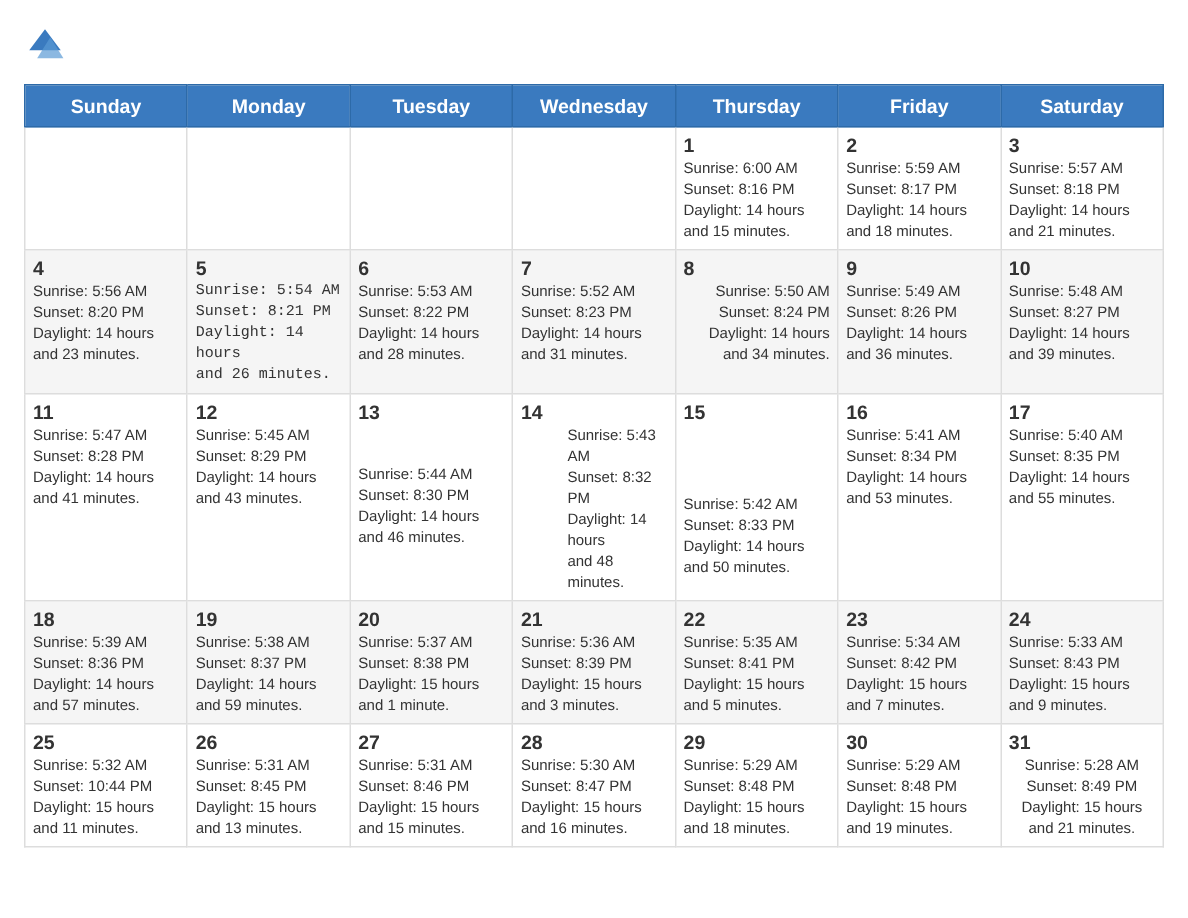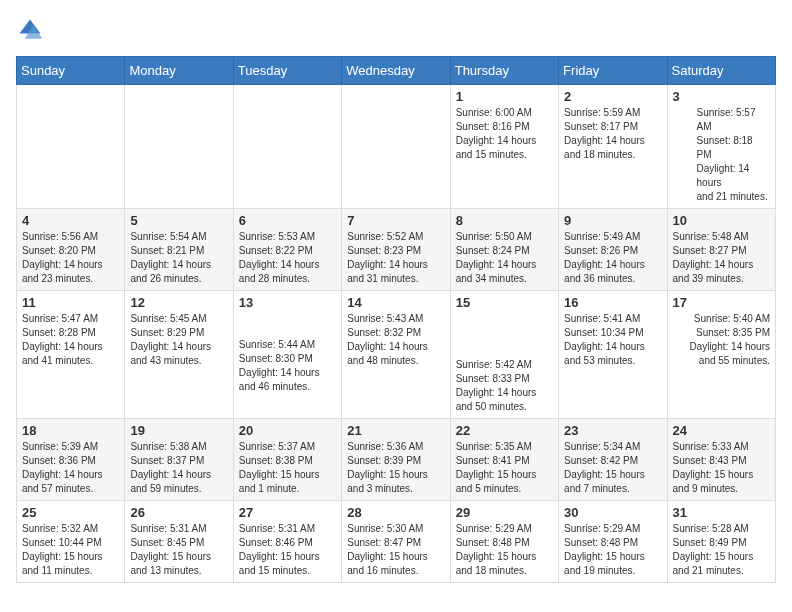--- a/index.html
+++ b/index.html
@@ -54,23 +54,23 @@
     }
     .calendar {
       width: 100%;
       border-collapse: collapse;
       border: 1px solid #ccc;
     }
     .calendar th {
       background: #3a7abf;
       color: #fff;
       font-size: 13px;
-      font-weight: normal;
+      font-weight: bold;
       padding: 6px 4px;
-      text-align: left;
+      text-align: center;
       border: 1px solid #2d6aa8;
     }
     .calendar td {
       vertical-align: top;
       padding: 4px 5px;
       border: 1px solid #ddd;
       width: 108px;
       min-height: 80px;
       font-size: 10.5px;
       color: #333;
@@ -148,58 +148,58 @@
         </td>
         <td>
           <span class="day-num">2</span>
           <div class="day-info" style="white-space: pre-line;">Sunrise: 5:59 AM
 Sunset: 8:17 PM
 Daylight: 14 hours
 and 18 minutes.</div>
         </td>
         <td>
           <span class="day-num">3</span>
-          <div class="day-info" style="white-space: pre-line; margin-left: 24px;">Sunrise: 5:57 AM
+          <div class="day-info" style="white-space: pre-line;">Sunrise: 5:57 AM
 Sunset: 8:18 PM
 Daylight: 14 hours
 and 21 minutes.</div>
         </td>
       </tr>
       <tr class="row-even">
         <td>
           <span class="day-num">4</span>
           <div class="day-info" style="white-space: pre-line;">Sunrise: 5:56 AM
 Sunset: 8:20 PM
 Daylight: 14 hours
 and 23 minutes.</div>
         </td>
         <td>
           <span class="day-num">5</span>
-          <div class="day-info" style="white-space: pre-line;">Sunrise: 5:54 AM
+          <div class="day-info" style="white-space: pre-line; font-family: Liberation Mono, monospace;">Sunrise: 5:54 AM
 Sunset: 8:21 PM
 Daylight: 14 hours
 and 26 minutes.</div>
         </td>
         <td>
           <span class="day-num">6</span>
           <div class="day-info" style="white-space: pre-line;">Sunrise: 5:53 AM
 Sunset: 8:22 PM
 Daylight: 14 hours
 and 28 minutes.</div>
         </td>
         <td>
           <span class="day-num">7</span>
           <div class="day-info" style="white-space: pre-line;">Sunrise: 5:52 AM
 Sunset: 8:23 PM
 Daylight: 14 hours
 and 31 minutes.</div>
         </td>
         <td>
           <span class="day-num">8</span>
-          <div class="day-info" style="white-space: pre-line;">Sunrise: 5:50 AM
+          <div class="day-info" style="white-space: pre-line; text-align: right;">Sunrise: 5:50 AM
 Sunset: 8:24 PM
 Daylight: 14 hours
 and 34 minutes.</div>
         </td>
         <td>
           <span class="day-num">9</span>
           <div class="day-info" style="white-space: pre-line;">Sunrise: 5:49 AM
 Sunset: 8:26 PM
 Daylight: 14 hours
 and 36 minutes.</div>
@@ -229,42 +229,42 @@
         </td>
         <td>
           <span class="day-num">13</span>
           <div class="day-info" style="white-space: pre-line; margin-top: 28px;">Sunrise: 5:44 AM
 Sunset: 8:30 PM
 Daylight: 14 hours
 and 46 minutes.</div>
         </td>
         <td>
           <span class="day-num">14</span>
-          <div class="day-info" style="white-space: pre-line;">Sunrise: 5:43 AM
+          <div class="day-info" style="white-space: pre-line; margin-left: 31px;">Sunrise: 5:43 AM
 Sunset: 8:32 PM
 Daylight: 14 hours
 and 48 minutes.</div>
         </td>
         <td>
           <span class="day-num">15</span>
           <div class="day-info" style="white-space: pre-line; margin-top: 48px;">Sunrise: 5:42 AM
 Sunset: 8:33 PM
 Daylight: 14 hours
 and 50 minutes.</div>
         </td>
         <td>
           <span class="day-num">16</span>
           <div class="day-info" style="white-space: pre-line;">Sunrise: 5:41 AM
-Sunset: 10:34 PM
+Sunset: 8:34 PM
 Daylight: 14 hours
 and 53 minutes.</div>
         </td>
         <td>
           <span class="day-num">17</span>
-          <div class="day-info" style="white-space: pre-line; text-align: right;">Sunrise: 5:40 AM
+          <div class="day-info" style="white-space: pre-line;">Sunrise: 5:40 AM
 Sunset: 8:35 PM
 Daylight: 14 hours
 and 55 minutes.</div>
         </td>
       </tr>
       <tr class="row-even">
         <td>
           <span class="day-num">18</span>
           <div class="day-info" style="white-space: pre-line;">Sunrise: 5:39 AM
 Sunset: 8:36 PM
@@ -352,20 +352,20 @@
         </td>
         <td>
           <span class="day-num">30</span>
           <div class="day-info" style="white-space: pre-line;">Sunrise: 5:29 AM
 Sunset: 8:48 PM
 Daylight: 15 hours
 and 19 minutes.</div>
         </td>
         <td>
           <span class="day-num">31</span>
-          <div class="day-info" style="white-space: pre-line;">Sunrise: 5:28 AM
+          <div class="day-info" style="white-space: pre-line; text-align: center;">Sunrise: 5:28 AM
 Sunset: 8:49 PM
 Daylight: 15 hours
 and 21 minutes.</div>
         </td>
       </tr>
     </tbody>
 </table>
 
 </body></html>

